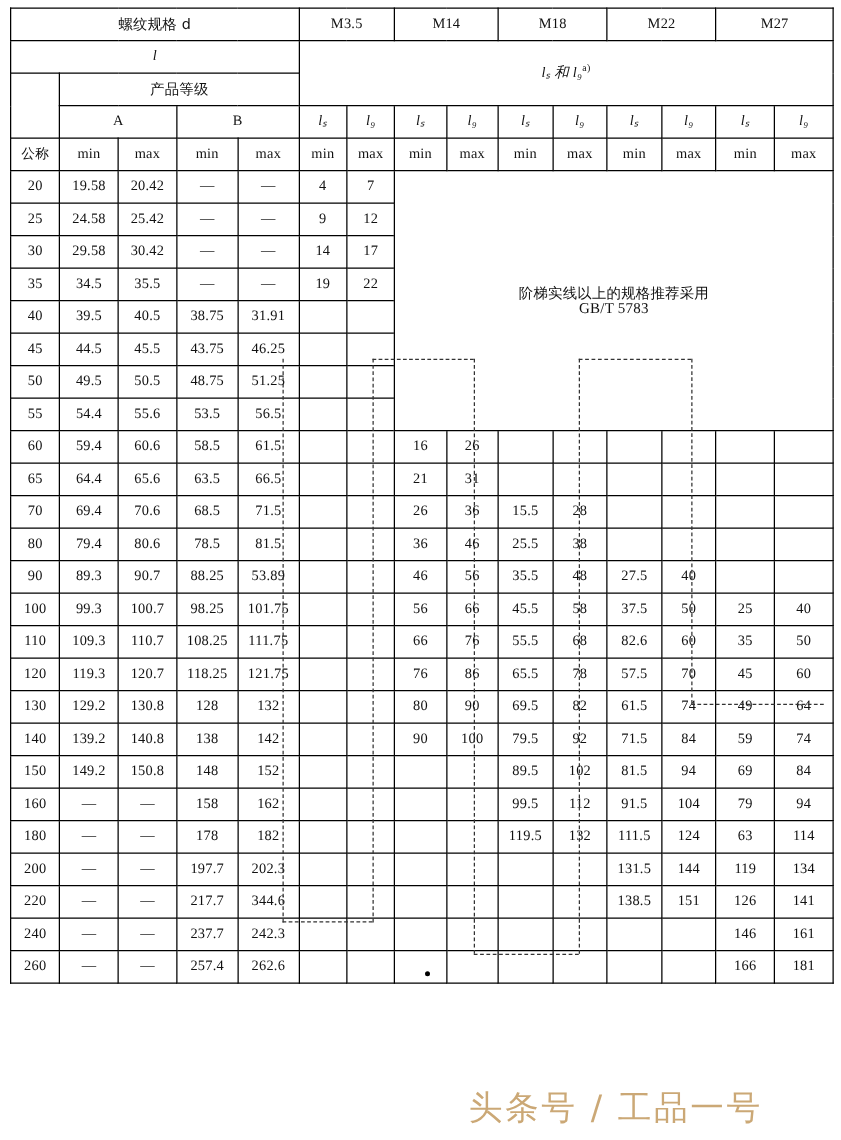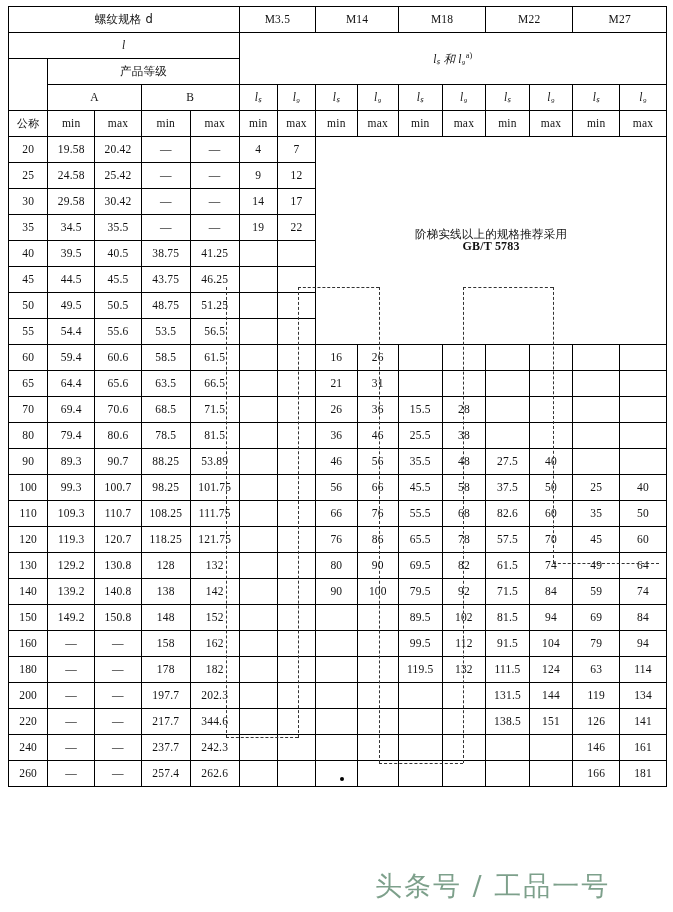--- a/index.html
+++ b/index.html
@@ -27,29 +27,29 @@
     line-height:1.1;
     font-size:11.5px;
     letter-spacing:0.2px;
   }
   .hdr{font-size:11.5px;}
   .cn{font-family:Liberation Serif, serif;font-size:11px;}
   .cnb{font-family:"DejaVu Sans", sans-serif;font-size:11.5px;}
   .ital{font-style:italic;}
   .sup{font-size:8px;vertical-align:super;font-style:normal;}
   .note{line-height:1.6;font-family:"DejaVu Sans", sans-serif;font-size:11.5px;}
-  .note .gb{font-family:"Liberation Serif", serif;font-size:12px;font-weight:bold;}
+  .note .gb{font-family:"Liberation Serif", serif;font-size:12px;}
   .dashv{position:absolute;border-left:1px dashed #333;}
   .dashh{position:absolute;border-top:1px dashed #333;}
   .watermark{
     position:absolute;
     left:375px;top:862px;
     font-family:"DejaVu Sans", sans-serif;
     font-size:27px;
-    color:#14532d;
+    color:#a16207;
     opacity:.55;
     letter-spacing:2px;
     white-space:nowrap;
   }
   .dot{
     position:absolute;
     width:4px;height:4px;border-radius:50%;background:#000;
   }
 </style>
 </head>
@@ -170,21 +170,21 @@
       <td>—</td>
       <td>—</td>
       <td>19</td>
       <td>22</td>
     </tr>
     <tr>
       <td>40</td>
       <td>39.5</td>
       <td>40.5</td>
       <td>38.75</td>
-      <td>41.25</td>
+      <td>31.91</td>
       <td></td>
       <td></td>
     </tr>
     <tr>
       <td>45</td>
       <td>44.5</td>
       <td>45.5</td>
       <td>43.75</td>
       <td>46.25</td>
       <td></td>

